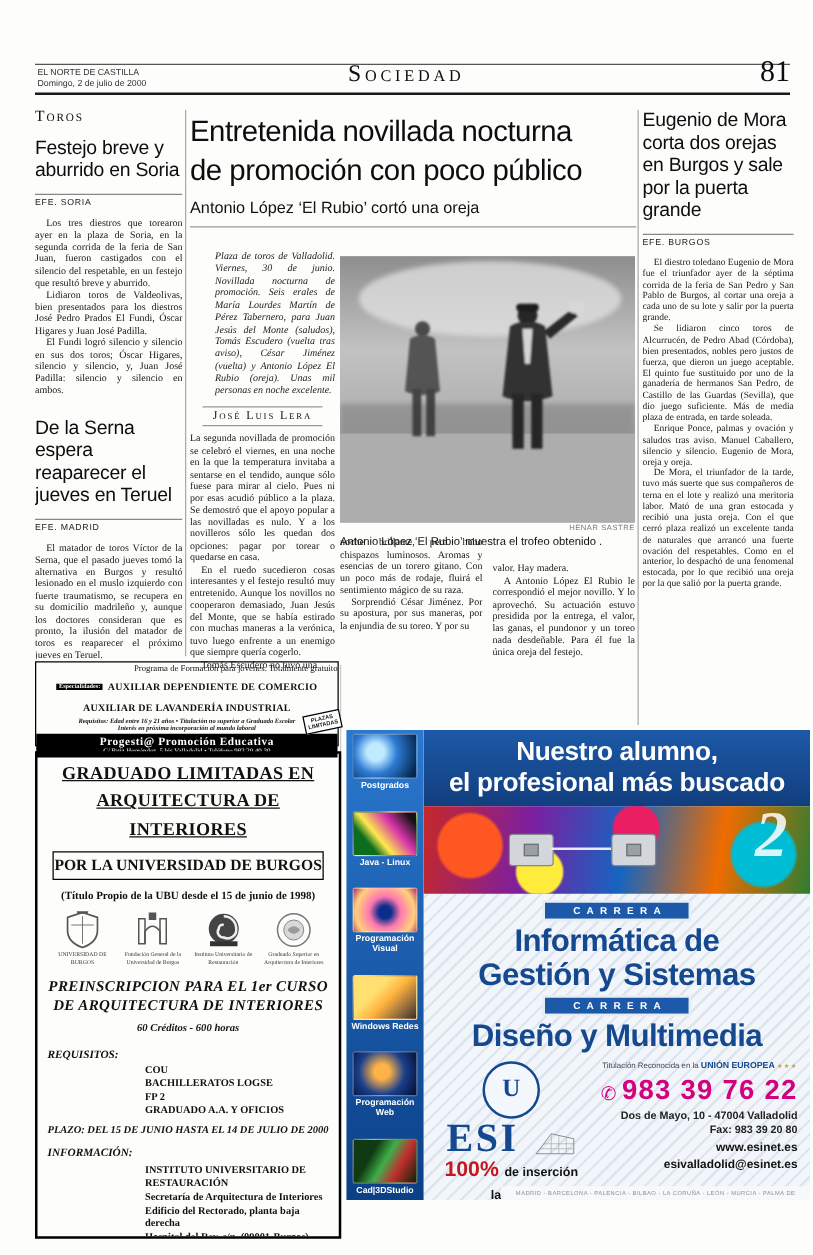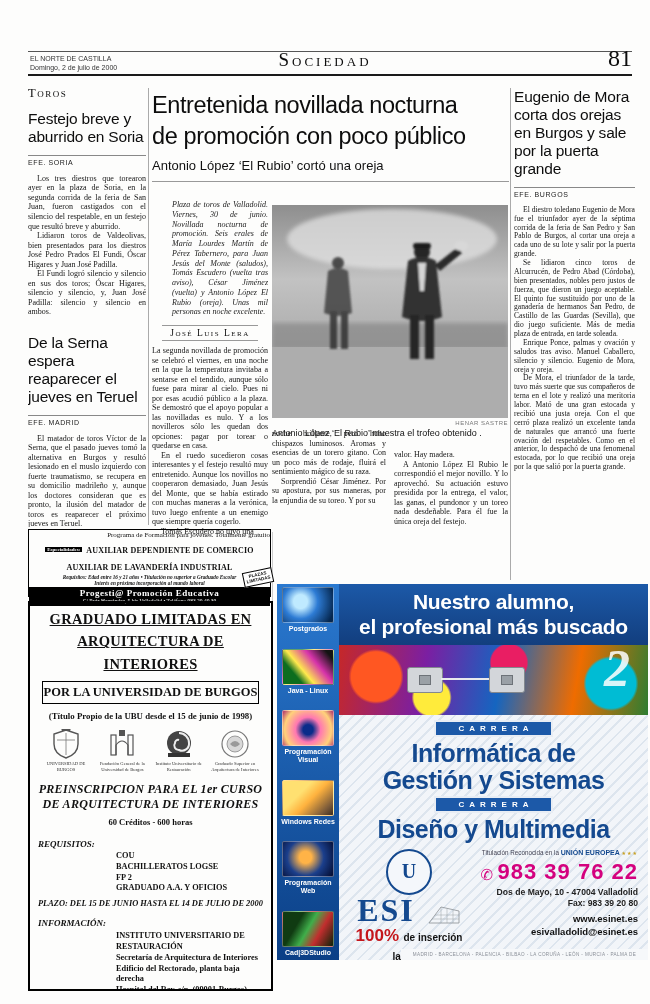--- a/index.html
+++ b/index.html
@@ -62,21 +62,21 @@
   
   .ad-grad{left:28px;top:601px;width:237px;height:376px;border:2px solid #000;padding:5px 2px;
        text-align:center;overflow:hidden;}
   .grad-title{font-weight:bold;font-size:14.5px;line-height:1.55;text-decoration:underline;letter-spacing:.3px;}
   .grad-uni{border:1px solid #000;margin:6px 10px 0;padding:3px 0;font-weight:bold;font-size:12.5px;}
   .grad-sub{font-weight:bold;font-size:8.8px;margin-top:7px;}
   .grad-logos{display:flex;justify-content:space-between;margin:8px 8px 0;}
   .grad-logo{width:52px;display:flex;flex-direction:column;align-items:center;}
   .grad-logo-caption{font-size:4.6px;line-height:1.25;color:#333;margin-top:2px;}
   .grad-pre{font-style:italic;font-weight:bold;font-size:12px;line-height:1.3;margin-top:9px;letter-spacing:.3px;}
-  .grad-cred{font-weight:bold;font-size:8.5px;margin-top:4px;}
+  .grad-cred{font-style:italic;font-weight:bold;font-size:8.5px;margin-top:4px;}
   .grad-left{ text-align:left;margin:6px 6px 0;}
   .grad-label{font-style:italic;font-weight:bold;font-size:9px;}
   .grad-list{margin:0 0 0 78px;font-weight:bold;font-size:8.3px;line-height:1.3;text-align:left;}
   .grad-plazo{font-style:italic;font-weight:bold;font-size:8.4px;text-align:left;margin:5px 6px 0;}
   .grad-info{margin:1px 0 0 78px;text-align:left;font-weight:bold;font-size:8.3px;line-height:1.3;}
   
   .ad-esi{left:277px;top:584px;width:371px;height:376px;overflow:hidden;background:#fff;}
   .esi-sidebar{position:absolute;left:0;top:0;bottom:0;width:62px;
        background:linear-gradient(#2a79d0,#0b3f86);display:flex;flex-direction:column;
        justify-content:space-between;padding:3px 0;box-sizing:border-box;}

